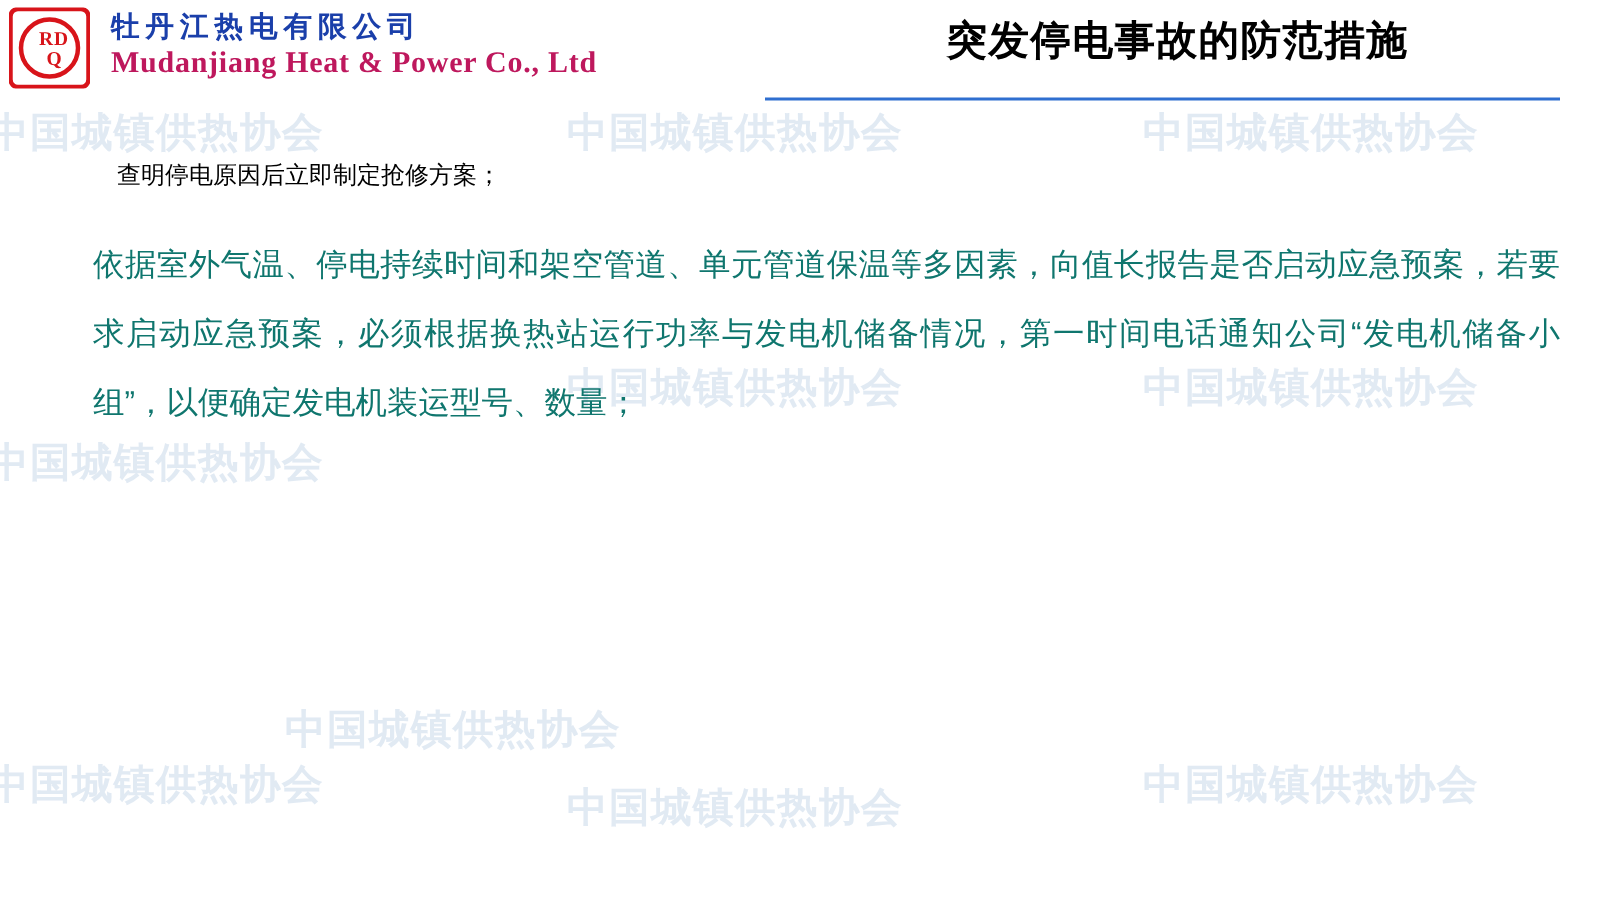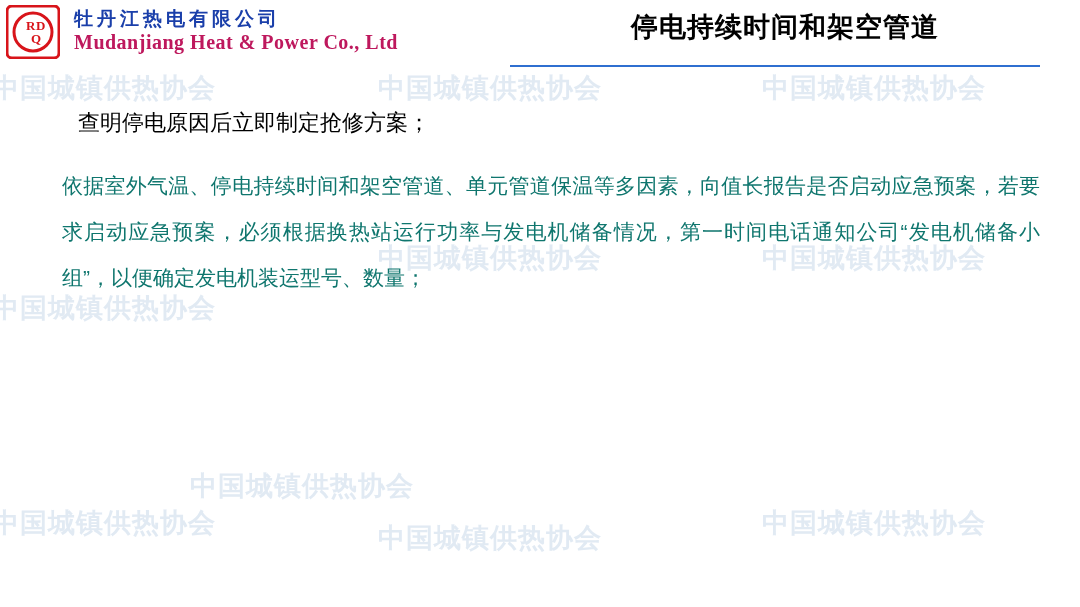--- a/index.html
+++ b/index.html
@@ -99,21 +99,21 @@
   }
 
   
   .content {
     position: absolute;
     left: 0;
     top: 106px;
     width: 1080px;
   }
   .line-first {
-    font-size: 22px;
+    font-size: 16px;
     color: #000000;
     margin: 0 0 24px 78px;
     line-height: 1.5;
   }
   .para {
     font-size: 21px;
     color: #0f766e;
     margin: 0 40px 0 62px;
     line-height: 2.2;
     text-align: justify;
@@ -170,21 +170,21 @@
           <text x="25" y="38" font-family="Liberation Serif, serif" font-size="13" font-weight="bold" fill="#d8141a">Q</text>
         </svg>
       </div>
       <div class="logo-text">
         <div class="logo-cn">牡丹江热电有限公司</div>
         <div class="logo-en">Mudanjiang Heat &amp; Power  Co., Ltd</div>
       </div>
     </div>
 
     <div class="title-area">
-      <div class="slide-title">停电持续时间和架空管道</div>
+      <div class="slide-title">突发停电事故的防范措施</div>
     </div>
     <div class="title-rule"></div>
   </div>
 
   <div class="content">
     <p class="line-first">查明停电原因后立即制定抢修方案；</p>
     <p class="para">依据室外气温、停电持续时间和架空管道、单元管道保温等多因素，向值长报告是否启动应急预案，若要求启动应急预案，必须根据换热站运行功率与发电机储备情况，第一时间电话通知公司“发电机储备小组”，以便确定发电机装运型号、数量；</p>
   </div>
 
 </div>

